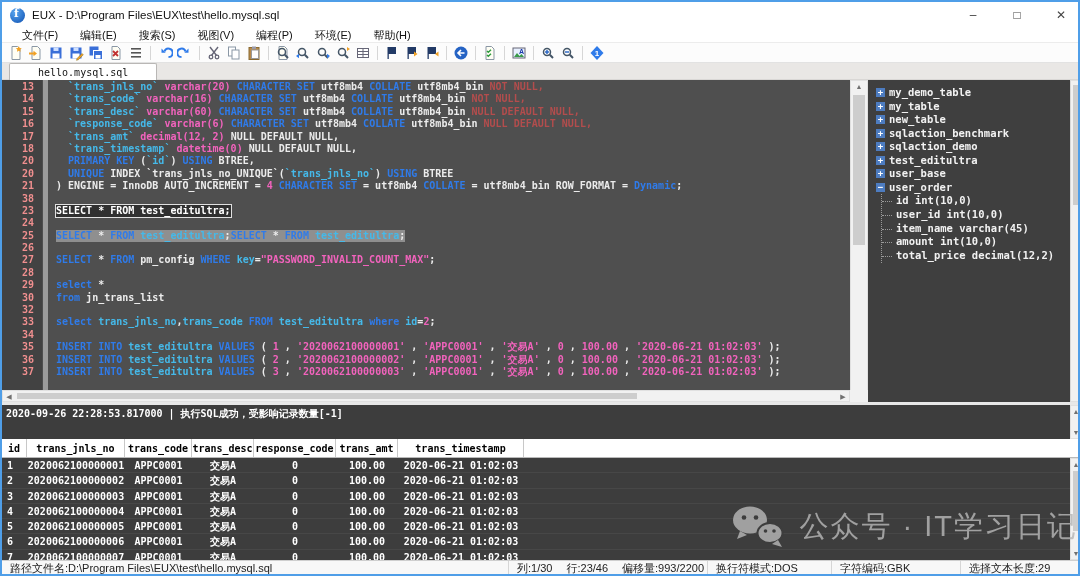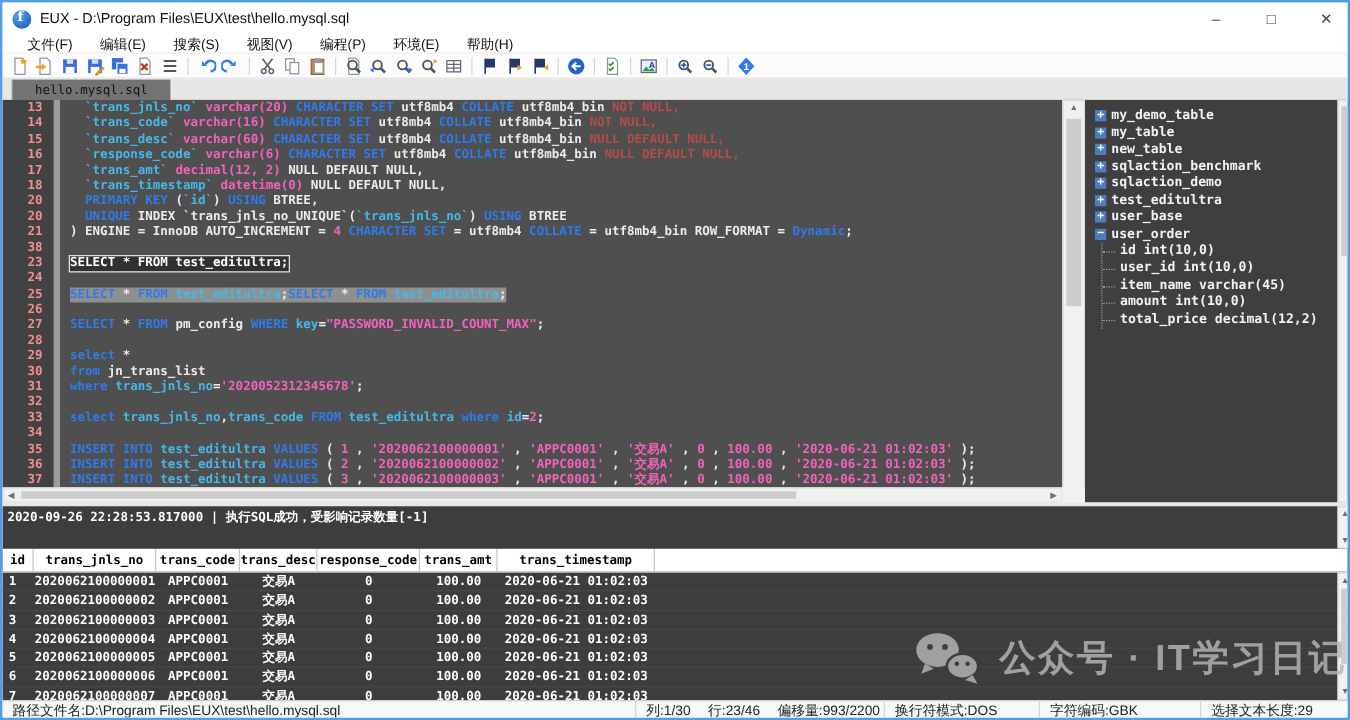--- a/index.html
+++ b/index.html
@@ -13,21 +13,21 @@
   .winbtn{width:18px;text-align:center;cursor:default;}
   
   .menubar{position:absolute;left:0;top:26px;width:100%;height:15px;background:#fff;display:flex;align-items:center;padding-left:20px;box-sizing:border-box;border-bottom:1px solid #ececec;}
   .menuitem{font-size:11px;color:#111;margin-right:22px;white-space:nowrap;}
   
   .toolbar{position:absolute;left:0;top:41px;width:100%;height:20px;background:#fcfcfc;display:flex;align-items:center;padding-left:4px;box-sizing:border-box;border-bottom:1px solid #e2e2e2;}
   .tbtn{width:18px;height:18px;display:flex;align-items:center;justify-content:center;margin:0 1px;}
   .tsep{width:1px;height:14px;background:#d6d6d6;margin:0 4px;}
   
   .tabbar{position:absolute;left:0;top:61px;width:100%;height:17px;background:#e9e7e5;border-bottom:1px solid #d9d7d5;box-sizing:border-box;}
-  .tab{position:absolute;left:7px;top:0px;height:17px;background:#737373;border:1px solid #b9b7b5;border-bottom:none;border-radius:2px 2px 0 0;padding:0 18px;font-family:"DejaVu Sans Mono",monospace;font-size:10px;color:#111;display:flex;align-items:center;}
+  .tab{position:absolute;left:7px;top:0px;height:17px;background:#ffffff;border:1px solid #b9b7b5;border-bottom:none;border-radius:2px 2px 0 0;padding:0 28px;font-family:"DejaVu Sans Mono",monospace;font-size:10px;color:#111;display:flex;align-items:center;}
   
   .main{position:absolute;left:0;top:78px;width:100%;height:322px;}
   .editor{position:absolute;left:0;top:0;width:848px;height:310px;background:#4f4f4f;overflow:hidden;}
   .gutterbg{position:absolute;left:0;top:0;width:40px;height:100%;background:#424242;}
   .gutterstrip{position:absolute;left:41px;top:0;width:5px;height:100%;background:#9c9c9c;}
   .elines{position:absolute;left:0;top:1px;width:100%;font-family:"DejaVu Sans Mono",monospace;font-size:10px;font-weight:bold;}
   .eline{white-space:pre;height:12.4px;line-height:12.4px;position:relative;}
   .lno{display:inline-block;width:32px;text-align:right;color:#f08f8f;vertical-align:top;}
   .lcode{display:inline-block;margin-left:22px;vertical-align:top;}
   .tk{color:#2f7bea}.ti{color:#45b9e9}.tn{color:#f263bd}.ts{color:#f263bd}.tr{color:#b34d4d}.tp{color:#ececec}.tw{color:#ffffff}
@@ -60,21 +60,21 @@
   .ghc{height:100%;display:flex;align-items:center;justify-content:center;border-right:1px solid #c8c8c8;box-sizing:border-box;}
   .grows{position:absolute;left:0;top:19px;width:100%;}
   .grow{display:flex;height:15.3px;line-height:15.3px;font-family:"DejaVu Sans Mono",monospace;font-size:10px;font-weight:bold;color:#fff;border-bottom:1px solid #474747;box-sizing:border-box;}
   .gc{text-align:center;}
   .grid-scroll{left:1068px;top:19px;width:12px;height:102px;}
   
   .statusbar{position:absolute;left:0;top:558px;width:100%;height:16px;background:#f8f8f8;border-top:1px solid #cfcfcf;display:flex;align-items:center;font-size:11px;color:#222;box-sizing:border-box;}
   .sseg{height:100%;display:flex;align-items:center;padding:0 8px;border-right:1px solid #d6d6d6;box-sizing:border-box;white-space:nowrap;overflow:hidden;}
   
   .watermark{position:absolute;left:690px;top:497px;width:386px;height:56px;display:flex;align-items:center;justify-content:flex-end;gap:14px;opacity:.82;pointer-events:none;}
-  .wm-text{color:#b6b6b6;font-size:29px;font-weight:bold;letter-spacing:2px;white-space:nowrap;}
+  .wm-text{color:#b6b6b6;font-size:29px;font-weight:normal;letter-spacing:2px;white-space:nowrap;}
 </style>
 </head>
 <body>
 
 <div id="win">
 
   <div class="titlebar">
     <span class="appicon"></span>
     <span class="wtitle">EUX - D:\Program Files\EUX\test\hello.mysql.sql</span>
     <span class="winbtns">
@@ -303,21 +303,20 @@
           <div class="eline"><span class="lno">21</span><span class="lcode"><span class="tp">) ENGINE = InnoDB AUTO_INCREMENT = </span><span class="tn">4</span><span class="tp"> </span><span class="tk">CHARACTER SET</span><span class="tp"> = utf8mb4 </span><span class="tk">COLLATE</span><span class="tp"> = utf8mb4_bin ROW_FORMAT = </span><span class="tk">Dynamic</span><span class="tp">;</span></span></div>
           <div class="eline"><span class="lno">38</span><span class="lcode"></span></div>
           <div class="eline hl-sel"><span class="lno">23</span><span class="lcode"><span class="tw">SELECT * FROM test_editultra;</span></span></div>
           <div class="eline"><span class="lno">24</span><span class="lcode"></span></div>
           <div class="eline hl-occ"><span class="lno">25</span><span class="lcode"><span class="tk">SELECT</span><span class="tp"> * </span><span class="tk">FROM</span><span class="tp"> </span><span class="ti">test_editultra</span><span class="tp">;</span><span class="tk">SELECT</span><span class="tp"> * </span><span class="tk">FROM</span><span class="tp"> </span><span class="ti">test_editultra</span><span class="tp">;</span></span></div>
           <div class="eline"><span class="lno">26</span><span class="lcode"></span></div>
           <div class="eline"><span class="lno">27</span><span class="lcode"><span class="tk">SELECT</span><span class="tp"> * </span><span class="tk">FROM</span><span class="tp"> pm_config </span><span class="tk">WHERE</span><span class="tp"> </span><span class="ti">key</span><span class="tp">=</span><span class="ts">"PASSWORD_INVALID_COUNT_MAX"</span><span class="tp">;</span></span></div>
           <div class="eline"><span class="lno">28</span><span class="lcode"></span></div>
           <div class="eline"><span class="lno">29</span><span class="lcode"><span class="tk">select</span><span class="tp"> *</span></span></div>
           <div class="eline"><span class="lno">30</span><span class="lcode"><span class="tk">from</span><span class="tp"> jn_trans_list</span></span></div>
-          <div class="eline"><span class="lno">31</span><span class="lcode"><span class="tk">where</span><span class="tp"> </span><span class="ti">trans_jnls_no</span><span class="tp">=</span><span class="ts">'2020052312345678'</span><span class="tp">;</span></span></div>
           <div class="eline"><span class="lno">32</span><span class="lcode"></span></div>
           <div class="eline"><span class="lno">33</span><span class="lcode"><span class="tk">select</span><span class="tp"> </span><span class="ti">trans_jnls_no</span><span class="tp">,</span><span class="ti">trans_code</span><span class="tp"> </span><span class="tk">FROM</span><span class="tp"> </span><span class="ti">test_editultra</span><span class="tp"> </span><span class="tk">where</span><span class="tp"> </span><span class="ti">id</span><span class="tp">=</span><span class="tn">2</span><span class="tp">;</span></span></div>
           <div class="eline"><span class="lno">34</span><span class="lcode"></span></div>
           <div class="eline"><span class="lno">35</span><span class="lcode"><span class="tk">INSERT INTO</span><span class="tp"> </span><span class="ti">test_editultra</span><span class="tp"> </span><span class="tk">VALUES</span><span class="tp"> ( </span><span class="tn">1</span><span class="tp"> , </span><span class="ts">'2020062100000001'</span><span class="tp"> , </span><span class="ts">'APPC0001'</span><span class="tp"> , </span><span class="ts">'交易A'</span><span class="tp"> , </span><span class="tn">0</span><span class="tp"> , </span><span class="tn">100.00</span><span class="tp"> , </span><span class="ts">'2020-06-21 01:02:03'</span><span class="tp"> );</span></span></div>
           <div class="eline"><span class="lno">36</span><span class="lcode"><span class="tk">INSERT INTO</span><span class="tp"> </span><span class="ti">test_editultra</span><span class="tp"> </span><span class="tk">VALUES</span><span class="tp"> ( </span><span class="tn">2</span><span class="tp"> , </span><span class="ts">'2020062100000002'</span><span class="tp"> , </span><span class="ts">'APPC0001'</span><span class="tp"> , </span><span class="ts">'交易A'</span><span class="tp"> , </span><span class="tn">0</span><span class="tp"> , </span><span class="tn">100.00</span><span class="tp"> , </span><span class="ts">'2020-06-21 01:02:03'</span><span class="tp"> );</span></span></div>
           <div class="eline"><span class="lno">37</span><span class="lcode"><span class="tk">INSERT INTO</span><span class="tp"> </span><span class="ti">test_editultra</span><span class="tp"> </span><span class="tk">VALUES</span><span class="tp"> ( </span><span class="tn">3</span><span class="tp"> , </span><span class="ts">'2020062100000003'</span><span class="tp"> , </span><span class="ts">'APPC0001'</span><span class="tp"> , </span><span class="ts">'交易A'</span><span class="tp"> , </span><span class="tn">0</span><span class="tp"> , </span><span class="tn">100.00</span><span class="tp"> , </span><span class="ts">'2020-06-21 01:02:03'</span><span class="tp"> );</span></span></div>
         </div>
     </div>
 
     <div class="sb ed-vscroll">

